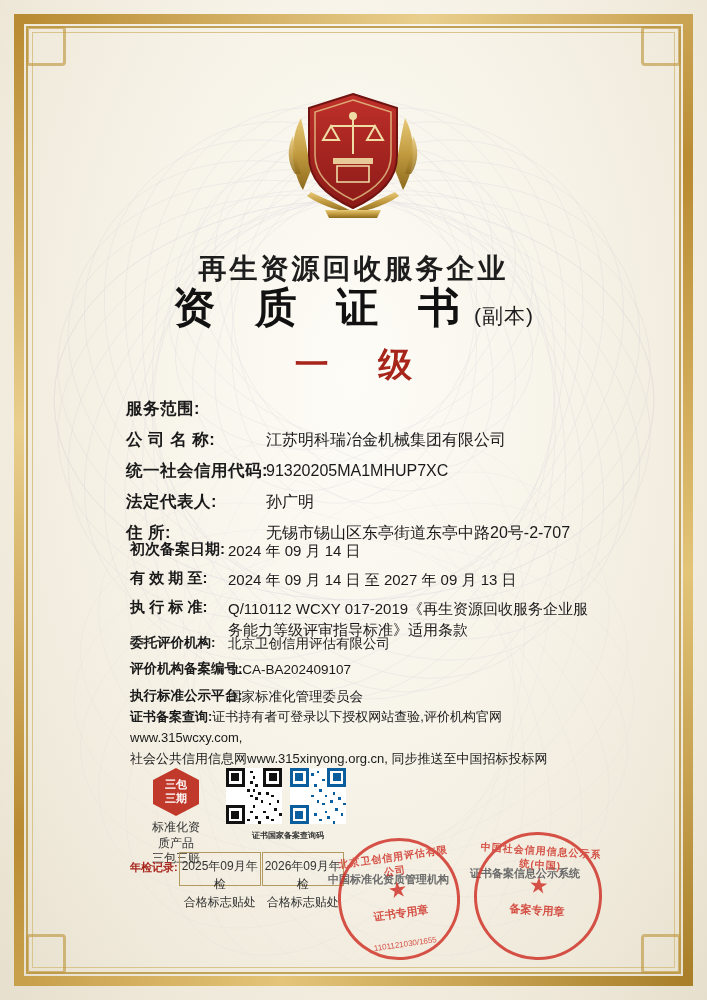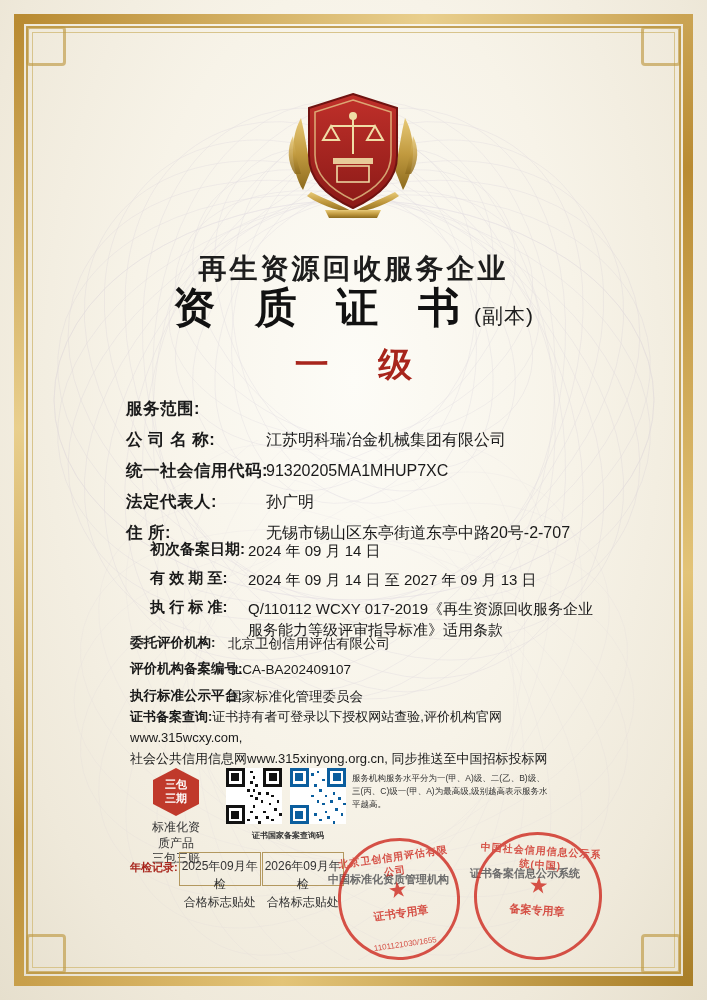--- a/index.html
+++ b/index.html
@@ -98,21 +98,21 @@
   .row { display:flex; align-items:center; margin-bottom:9px;gap:16px; }
   .row .k {
     font-size:16.5px; font-weight:bold; color:#1a1a1a; white-space:nowrap;
     width:124px; letter-spacing:.5px;
   }
   .row .k.sp { letter-spacing:.5px; }
   .row .v { font-size:16px; color:#1a1a1a; flex:1; }
   .row .v.big { font-size:17px; }
 
   .fields-b { position:absolute; left:130px; top:540px; width:470px; }
-  .row2 { display:flex; align-items:flex-start; margin-bottom:7px;margin-left:20px; }
+  .row2 { display:flex; align-items:flex-start; margin-bottom:7px; }
   .row2 .k { font-size:15px; font-weight:bold; color:#1a1a1a; white-space:nowrap; width:98px; }
   .row2 .v { font-size:15px; color:#1a1a1a; flex:1; line-height:1.45; }
 
   .fields-c { position:absolute; left:130px; top:634px; width:460px; }
   .row3 { display:flex; align-items:flex-start; margin-bottom:6px; }
   .row3 .k { font-size:13.5px; font-weight:bold; color:#1a1a1a; white-space:nowrap; width:98px; }
   .row3 .v { font-size:13.5px; color:#1a1a1a; flex:1; line-height:1.5; }
 
   .query-block {
     position:absolute; left:130px; top:707px; width:470px;
@@ -437,21 +437,20 @@
         <rect x="19" y="17" width="1" height="1"></rect>
           <rect x="14" y="18" width="1" height="1"></rect>
         <rect x="16" y="20" width="1" height="1"></rect>
           <rect x="9" y="17" width="1" height="1"></rect>
         <rect x="11" y="19" width="1" height="1"></rect>
           <rect x="13" y="16" width="1" height="1"></rect>
       </g>
     </svg>
     <div class="qr-cap" style="left:228px; top:830px; width:120px; text-align:center;">证书国家备案查询码</div>
 
-    <div class="note">服务机构服务水平分为一(甲、A)级、二(乙、B)级、三(丙、C)级一(甲、A)为最高级,级别越高表示服务水平越高。</div>
 
     <div class="year-record">
       <div class="yl">年检记录:</div>
       <div class="yr-box" style="white-space:pre-line">2025年09月年检
 合格标志贴处</div>
       <div class="yr-box" style="white-space:pre-line">2026年09月年检
 合格标志贴处</div>
     </div>
 
     <div class="stamp-text-faint" style="left:328px; top:872px;">中国标准化资质管理机构</div>

